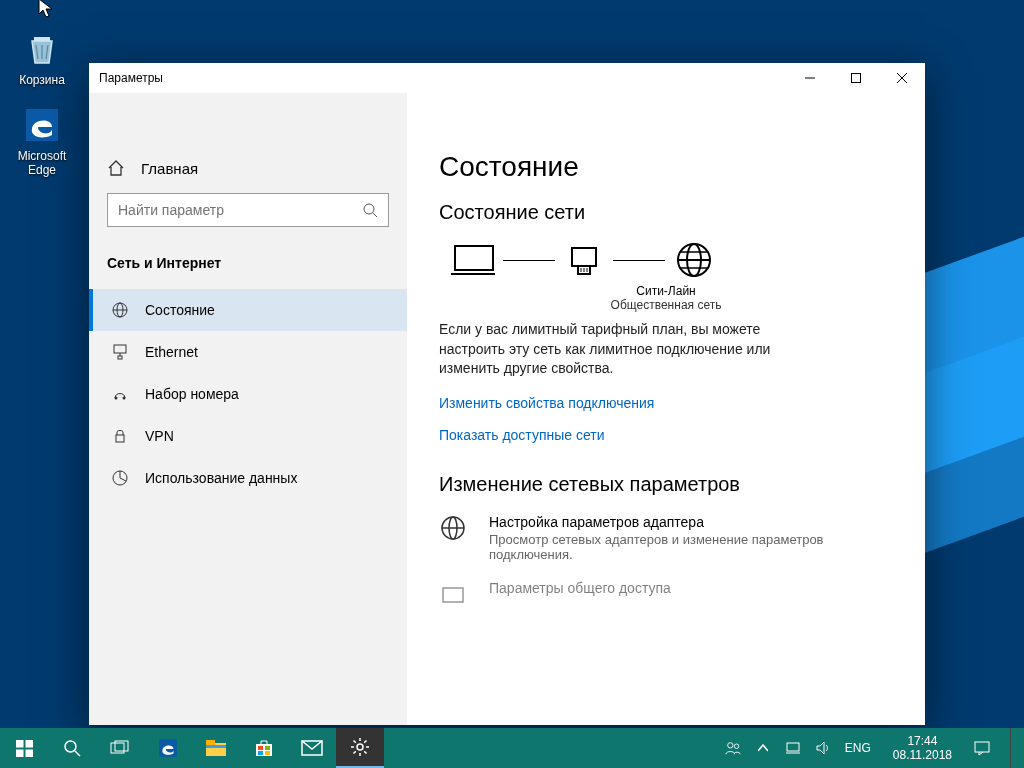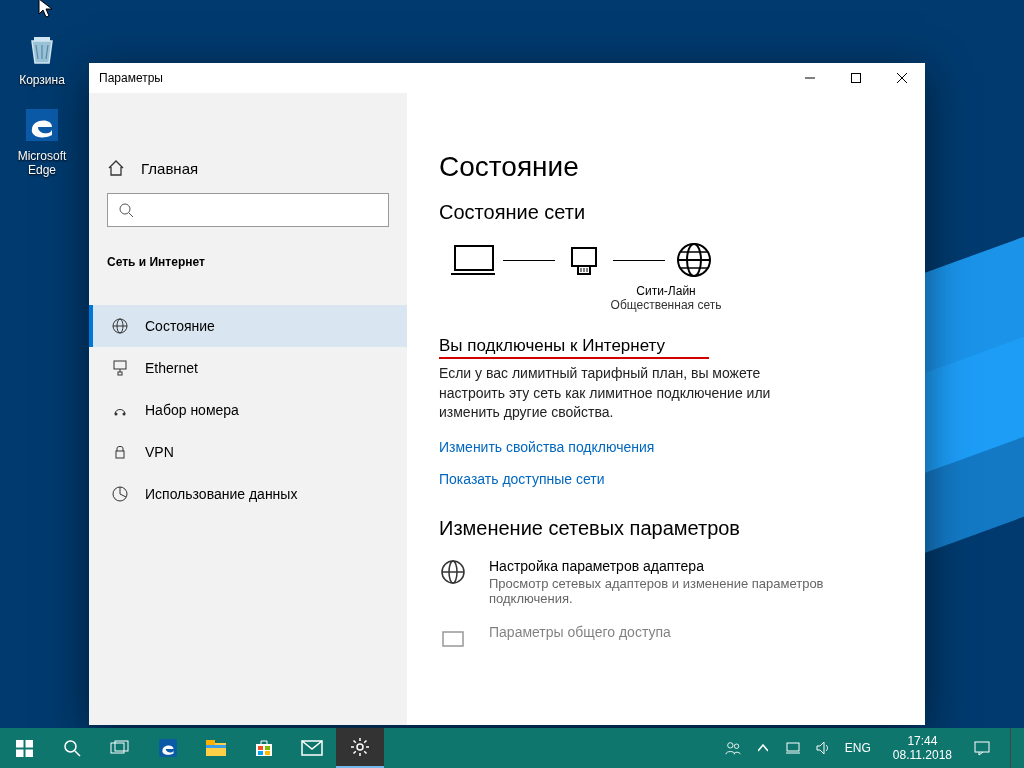--- a/index.html
+++ b/index.html
@@ -26,21 +26,21 @@
   .titlebar .controls { display:flex;}
   .titlebar .ctrl { width:46px; height:30px; display:flex; align-items:center; justify-content:center; font-size:11px; cursor:pointer;}
 
   .content { display:flex; height:calc(100% - 30px);}
   .sidebar { width:318px; background:#f2f2f2; padding:0; overflow:hidden;}
   .home-row { display:flex; align-items:center; gap:16px; padding:10px 18px 8px; margin-top:56px; cursor:pointer;}
   .home-row .hi { width:18px; height:18px; }
   .home-row span { font-size:15px;}
   .search-box { margin:8px 18px 18px; border:1px solid #999; background:#fff; height:34px; display:flex; align-items:center; padding:0 10px; justify-content:space-between;}
   .search-box input { border:none; outline:none; font-size:14px; width:85%; background:transparent; color:#555;}
-  .section-title { font-size:12px; font-weight:600; padding:10px 18px 36px;}
+  .section-title { font-size:14px; font-weight:600; padding:10px 18px 18px;}
   .nav-item { display:flex; align-items:center; gap:16px; padding:12px 18px; font-size:14px; cursor:pointer; border-left:4px solid transparent;}
   .nav-item.active { background:#d9e6f2; border-left:4px solid #0078d7;}
   .nav-item .ni { width:18px; height:18px; display:flex; align-items:center; justify-content:center;}
 
   .main { flex:1; padding:58px 32px 20px 32px; overflow:hidden; position:relative;}
   .main h1 { font-size:28px; font-weight:400; margin-bottom:18px;}
   .main h2 { font-size:20px; font-weight:400; margin-bottom:18px;}
   .net-diagram { display:flex; align-items:center; gap:4px; margin-left:10px; margin-bottom:6px;}
   .net-diagram .dev { width:50px; height:36px; display:flex; align-items:center; justify-content:center;}
   .net-diagram .line { width:52px; height:1px; background:#000; }
@@ -130,20 +130,21 @@
     <div class="sidebar">
       <div class="home-row">
         <div class="hi">
             <svg width="18" height="18" viewBox="0 0 18 18">
               <path d="M2 9 L9 2 L16 9 M4 8 L4 16 L14 16 L14 8" fill="none" stroke="#333" stroke-width="1.3"></path>
             </svg>
           </div>
         <span>Главная</span>
       </div>
       <div class="search-box">
+        <input placeholder="Найти параметр" style="">
         <svg width="16" height="16" viewBox="0 0 16 16">
             <circle cx="7" cy="7" r="5" fill="none" stroke="#555"></circle>
             <line x1="11" y1="11" x2="15" y2="15" stroke="#555"></line>
           </svg>
       </div>
       <div class="section-title">Сеть и Интернет</div>
 
       <div class="nav-item active">
         <div class="ni">
             <svg width="18" height="18" viewBox="0 0 18 18">
@@ -225,24 +226,20 @@
               <line x1="4" y1="20" x2="36" y2="20" stroke="#000" stroke-width="2"></line>
               <path d="M6 12 L34 12 M6 28 L34 28" stroke="#000" stroke-width="1.5"></path>
             </svg>
           </div>
       </div>
       <div class="net-caption">
         <div>Сити-Лайн</div>
         <div class="sub">Общественная сеть</div>
       </div>
 
-      <div class="connected-title">
-        <span>Вы подключены к Интернету</span>
-        <div class="redline"></div>
-      </div>
       <div class="paragraph">Если у вас лимитный тарифный план, вы можете настроить эту сеть как лимитное подключение или изменить другие свойства.</div>
       <a class="link">Изменить свойства подключения</a>
       <a class="link">Показать доступные сети</a>
 
       <div class="section2">
         <h2>Изменение сетевых параметров</h2>
         <div class="adapter">
           <div class="ai">
               <svg width="28" height="28" viewBox="0 0 28 28">
                 <circle cx="14" cy="14" r="11" fill="none" stroke="#333" stroke-width="1.5"></circle>

